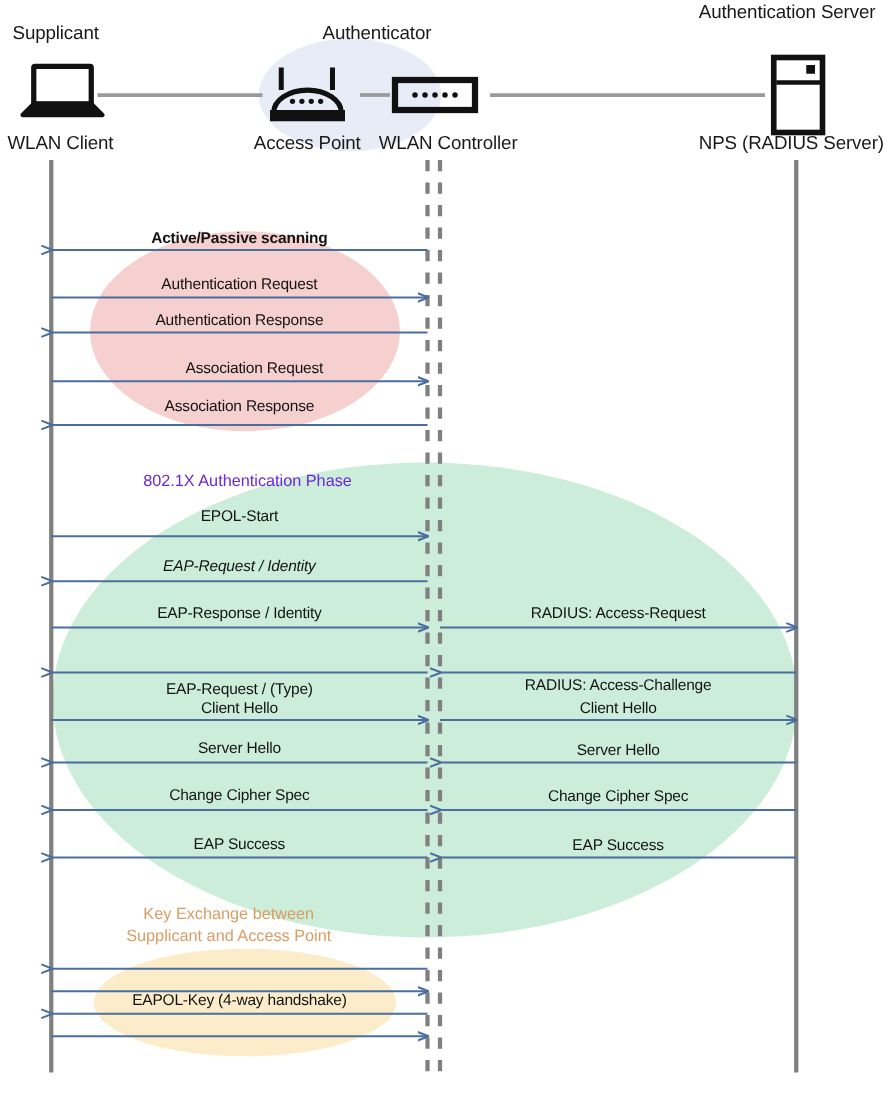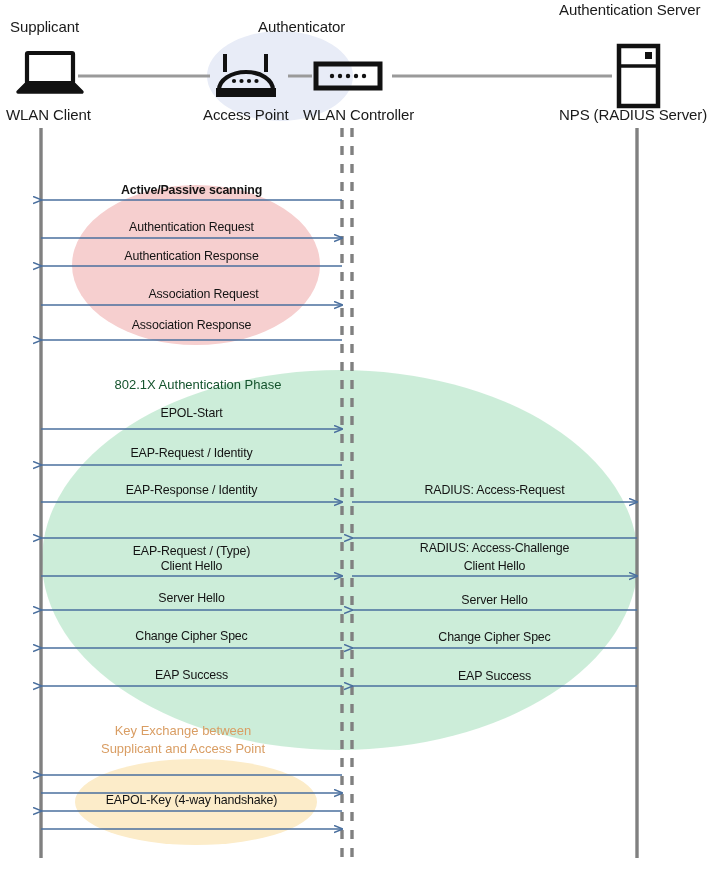--- a/index.html
+++ b/index.html
@@ -134,36 +134,36 @@
   <div class="nodecap" style="left:6px; top:106px;">WLAN Client</div>
 
   <div class="nodecap" style="left:258px; top:18px;">Authenticator</div>
   <div class="nodecap" style="left:203px; top:106px;">Access Point</div>
 
   <div class="nodecap" style="left:303px; top:106px;">WLAN Controller</div>
 
   <div class="nodecap" style="left:559px; top:1px;">Authentication Server</div>
   <div class="nodecap" style="left:559px; top:106px;">NPS (RADIUS Server)</div>
 
-  <div class="phase-label" id="pl1" style="left:198px; top:376px; transform:translateX(-50%); color:#14532d;">
+  <div class="phase-label" id="pl1" style="left:198px; top:376px; transform:translateX(-50%); color:#6d28d9;">
       <div>802.1X Authentication Phase</div>
     </div>
   <div class="phase-label" id="pl2" style="left:183px; top:722px; transform:translateX(-50%); color:#d99d63;">
       <div>Key Exchange between</div>
       <div>Supplicant and Access Point</div>
     </div>
 
   <div id="labels-left">
       <div class="msg-label" style="left: 191.5px; top: 183px; transform: translateX(-50%); font-weight: bold;">Active/Passive scanning</div>
       <div class="msg-label" style="left: 191.5px; top: 220px; transform: translateX(-50%);">Authentication Request</div>
       <div class="msg-label" style="left: 191.5px; top: 249px; transform: translateX(-50%);">Authentication Response</div>
       <div class="msg-label" style="left: 191.5px; top: 287px; transform: translateX(-50%); margin-left: 12px;">Association Request</div>
       <div class="msg-label" style="left: 191.5px; top: 318px; transform: translateX(-50%);">Association Response</div>
       <div class="msg-label" style="left: 191.5px; top: 406px; transform: translateX(-50%);">EPOL-Start</div>
-      <div class="msg-label" style="left: 191.5px; top: 446px; transform: translateX(-50%);">EAP-Request / Identity</div>
+      <div class="msg-label" style="left: 191.5px; top: 446px; transform: translateX(-50%); font-style: italic;">EAP-Request / Identity</div>
       <div class="msg-label" style="left: 191.5px; top: 483px; transform: translateX(-50%);">EAP-Response / Identity</div>
       <div class="msg-label" style="left: 191.5px; top: 544px; transform: translateX(-50%);">EAP-Request / (Type)</div>
       <div class="msg-label" style="left: 191.5px; top: 559px; transform: translateX(-50%);">Client Hello</div>
       <div class="msg-label" style="left: 191.5px; top: 591px; transform: translateX(-50%);">Server Hello</div>
       <div class="msg-label" style="left: 191.5px; top: 629px; transform: translateX(-50%);">Change Cipher Spec</div>
       <div class="msg-label" style="left: 191.5px; top: 668px; transform: translateX(-50%);">EAP Success</div>
       <div class="msg-label" style="left: 191.5px; top: 793px; transform: translateX(-50%);">EAPOL-Key (4-way handshake)</div>
     </div>
   <div id="labels-right">
       <div class="msg-label" style="left: 494.5px; top: 483px; transform: translateX(-50%);">RADIUS: Access-Request</div>

